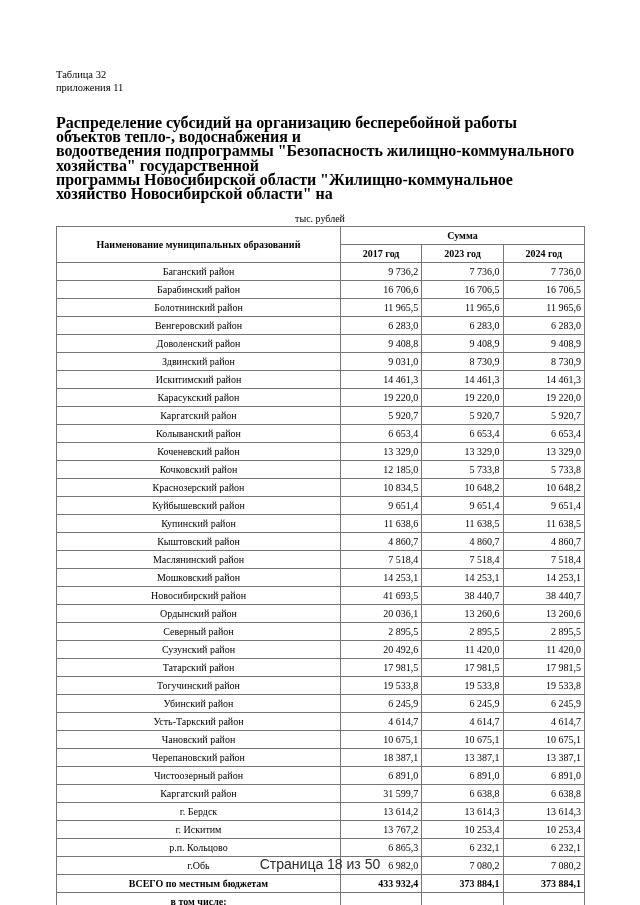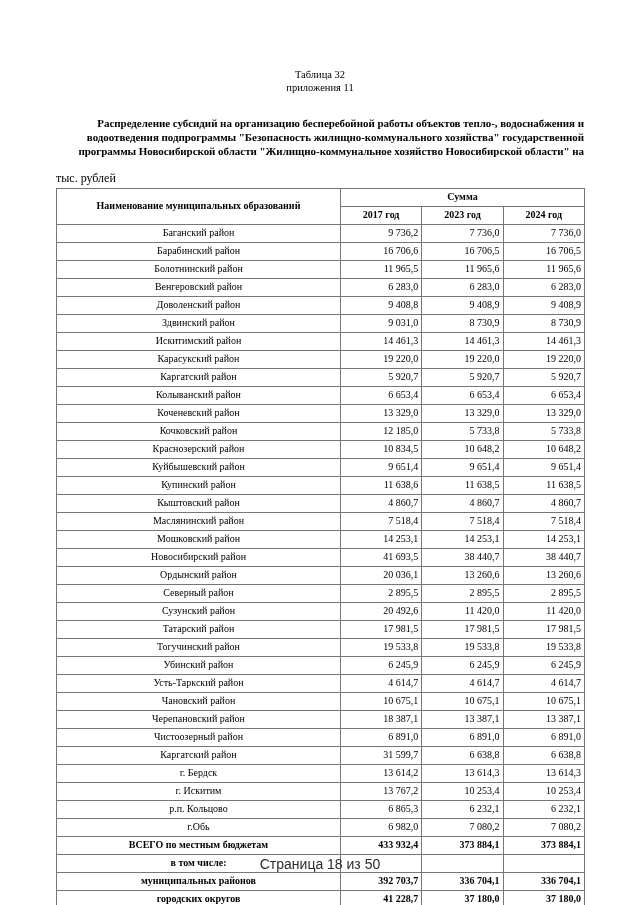--- a/index.html
+++ b/index.html
@@ -29,40 +29,40 @@
     box-sizing: border-box;
   }
   .content {
     position: absolute;
     left: 36px;
     top: 36px;
     width: 528px;
   }
 
   .doc-ref {
-    text-align: center;
+    text-align: left;
     font-size: 10.5px;
     line-height: 13px;
     color: #000;
     margin-top: 14px;
   }
 
   .doc-title {
     margin-top: 22px;
-    text-align: right;
+    text-align: left;
     font-weight: bold;
-    font-size: 11px;
+    font-size: 16px;
     line-height: 14.2px;
     color: #000;
     letter-spacing: -0.05px;
   }
 
   .units {
-    text-align: left;
-    font-size: 12px;
+    text-align: center;
+    font-size: 10px;
     margin-top: 12px;
     margin-bottom: 2px;
     color: #000;
   }
 
   table.main {
     border-collapse: collapse;
     width: 528px;
     table-layout: fixed;
     font-size: 10px;

